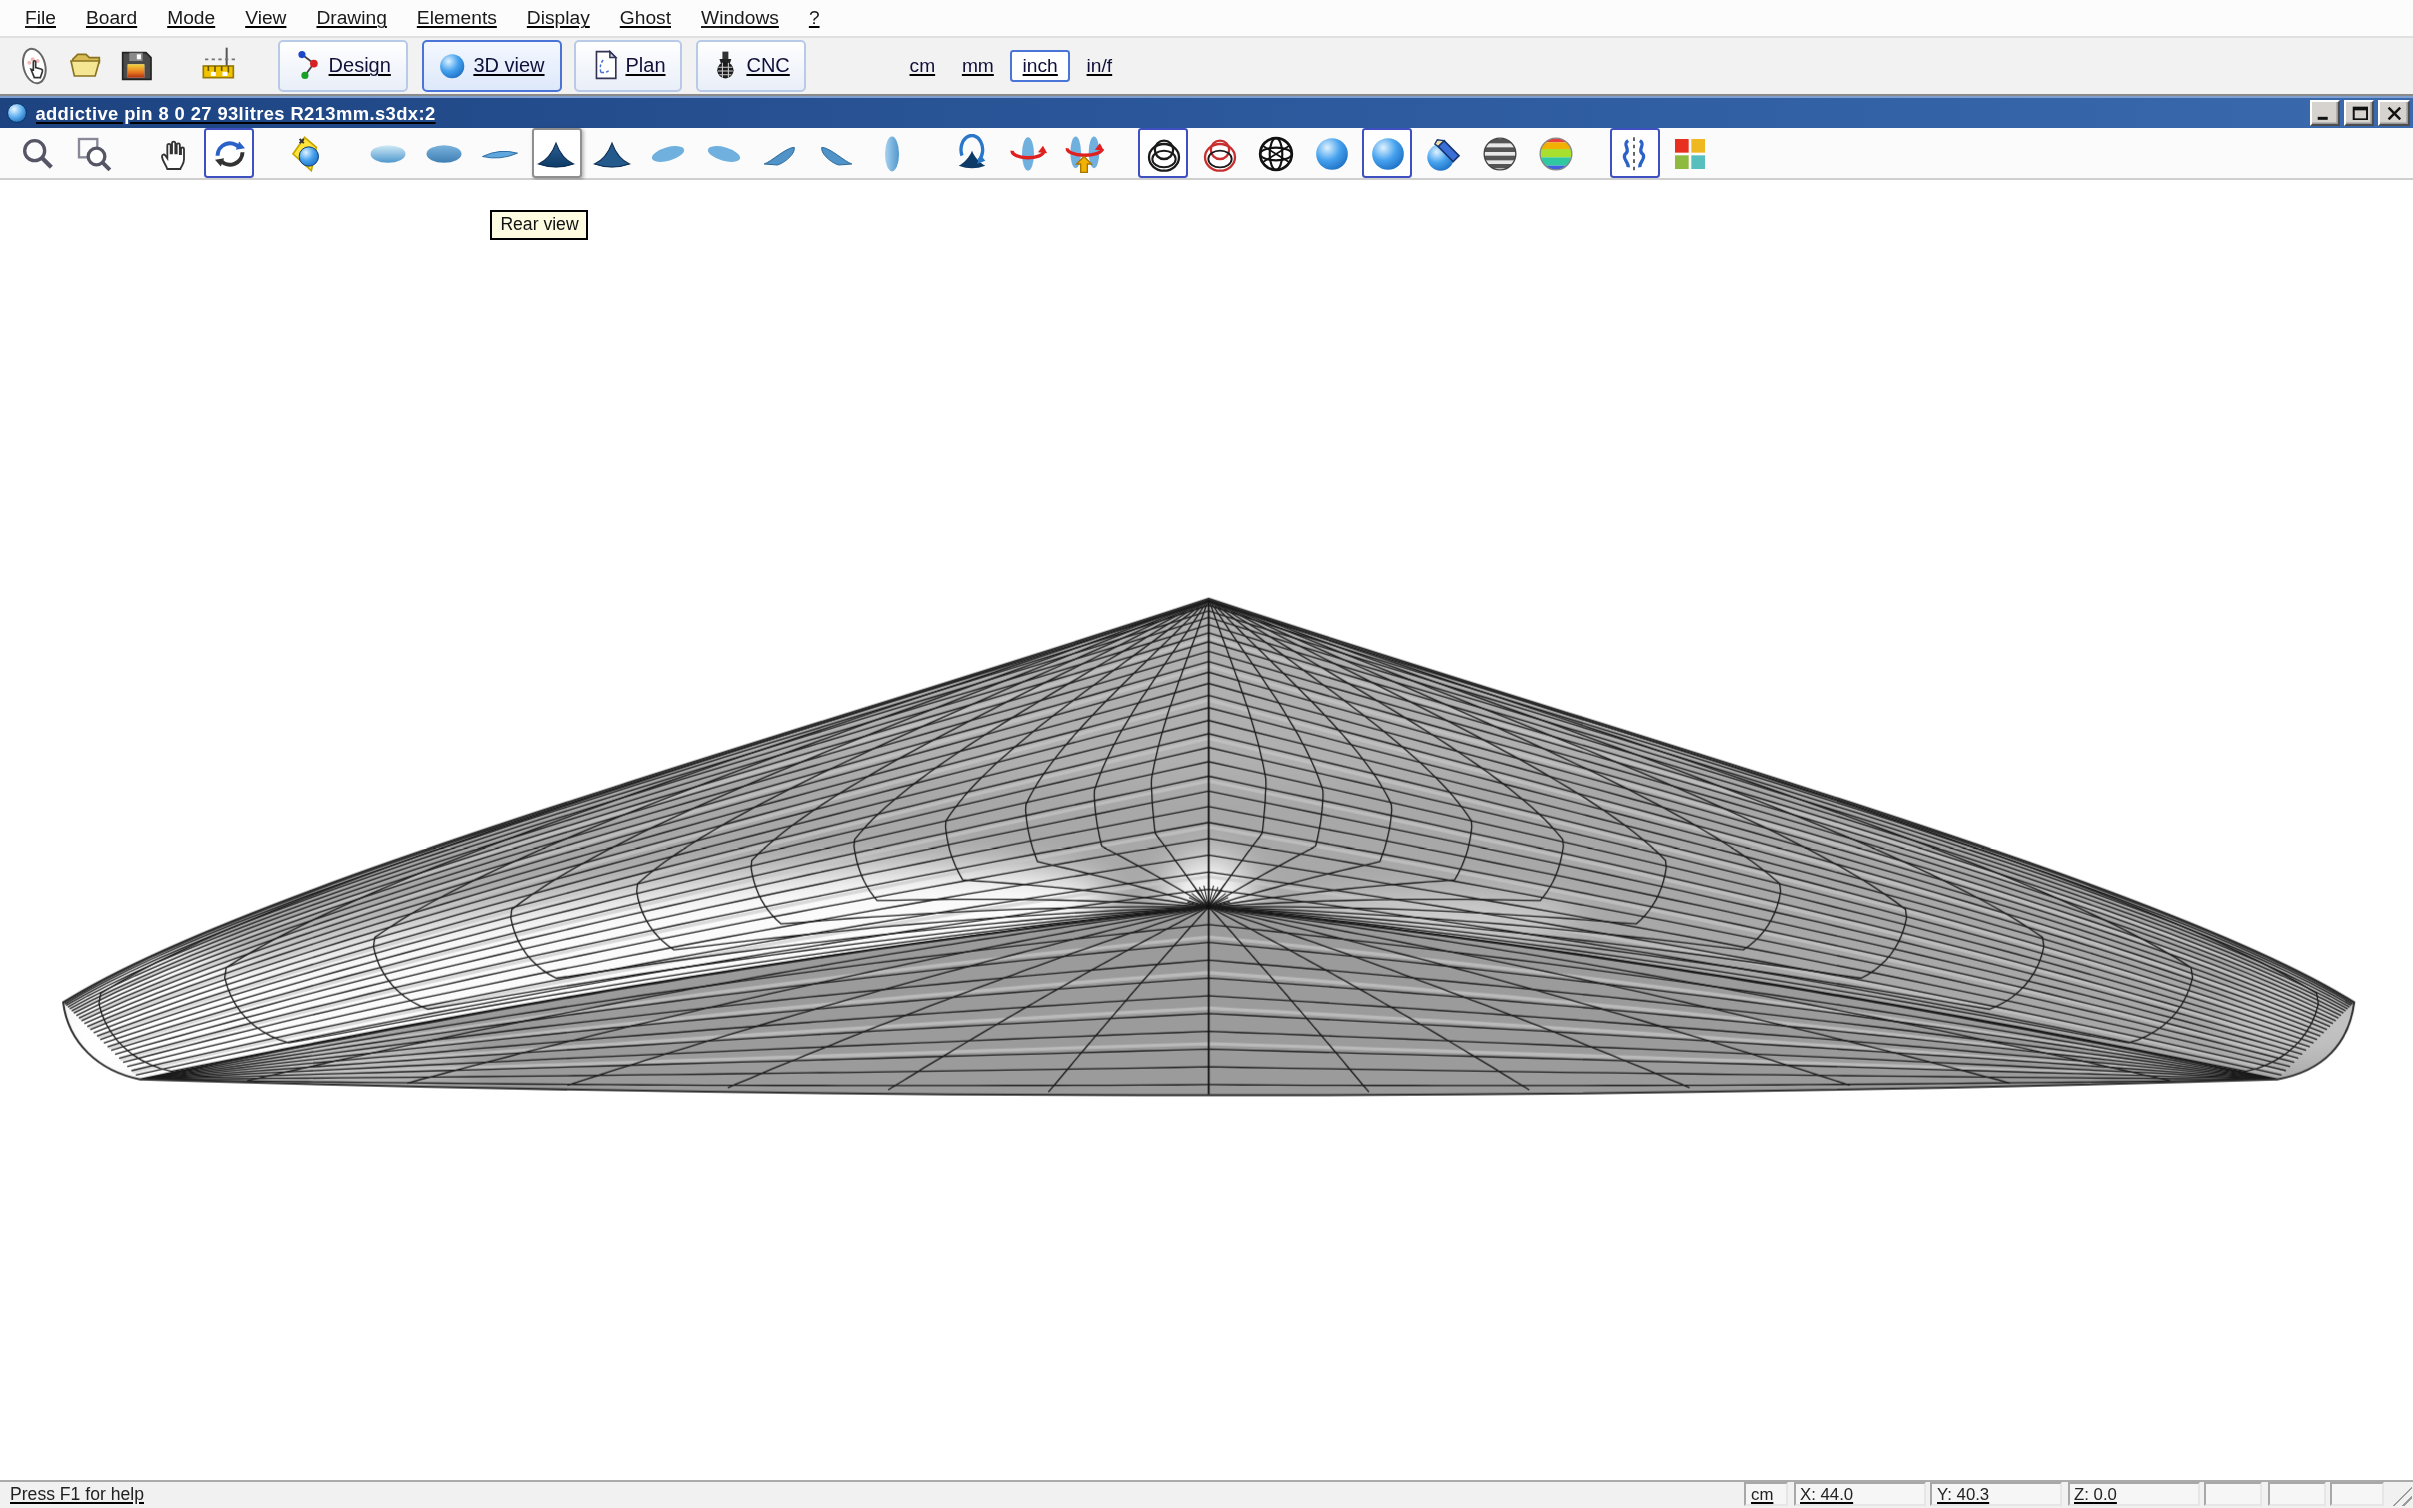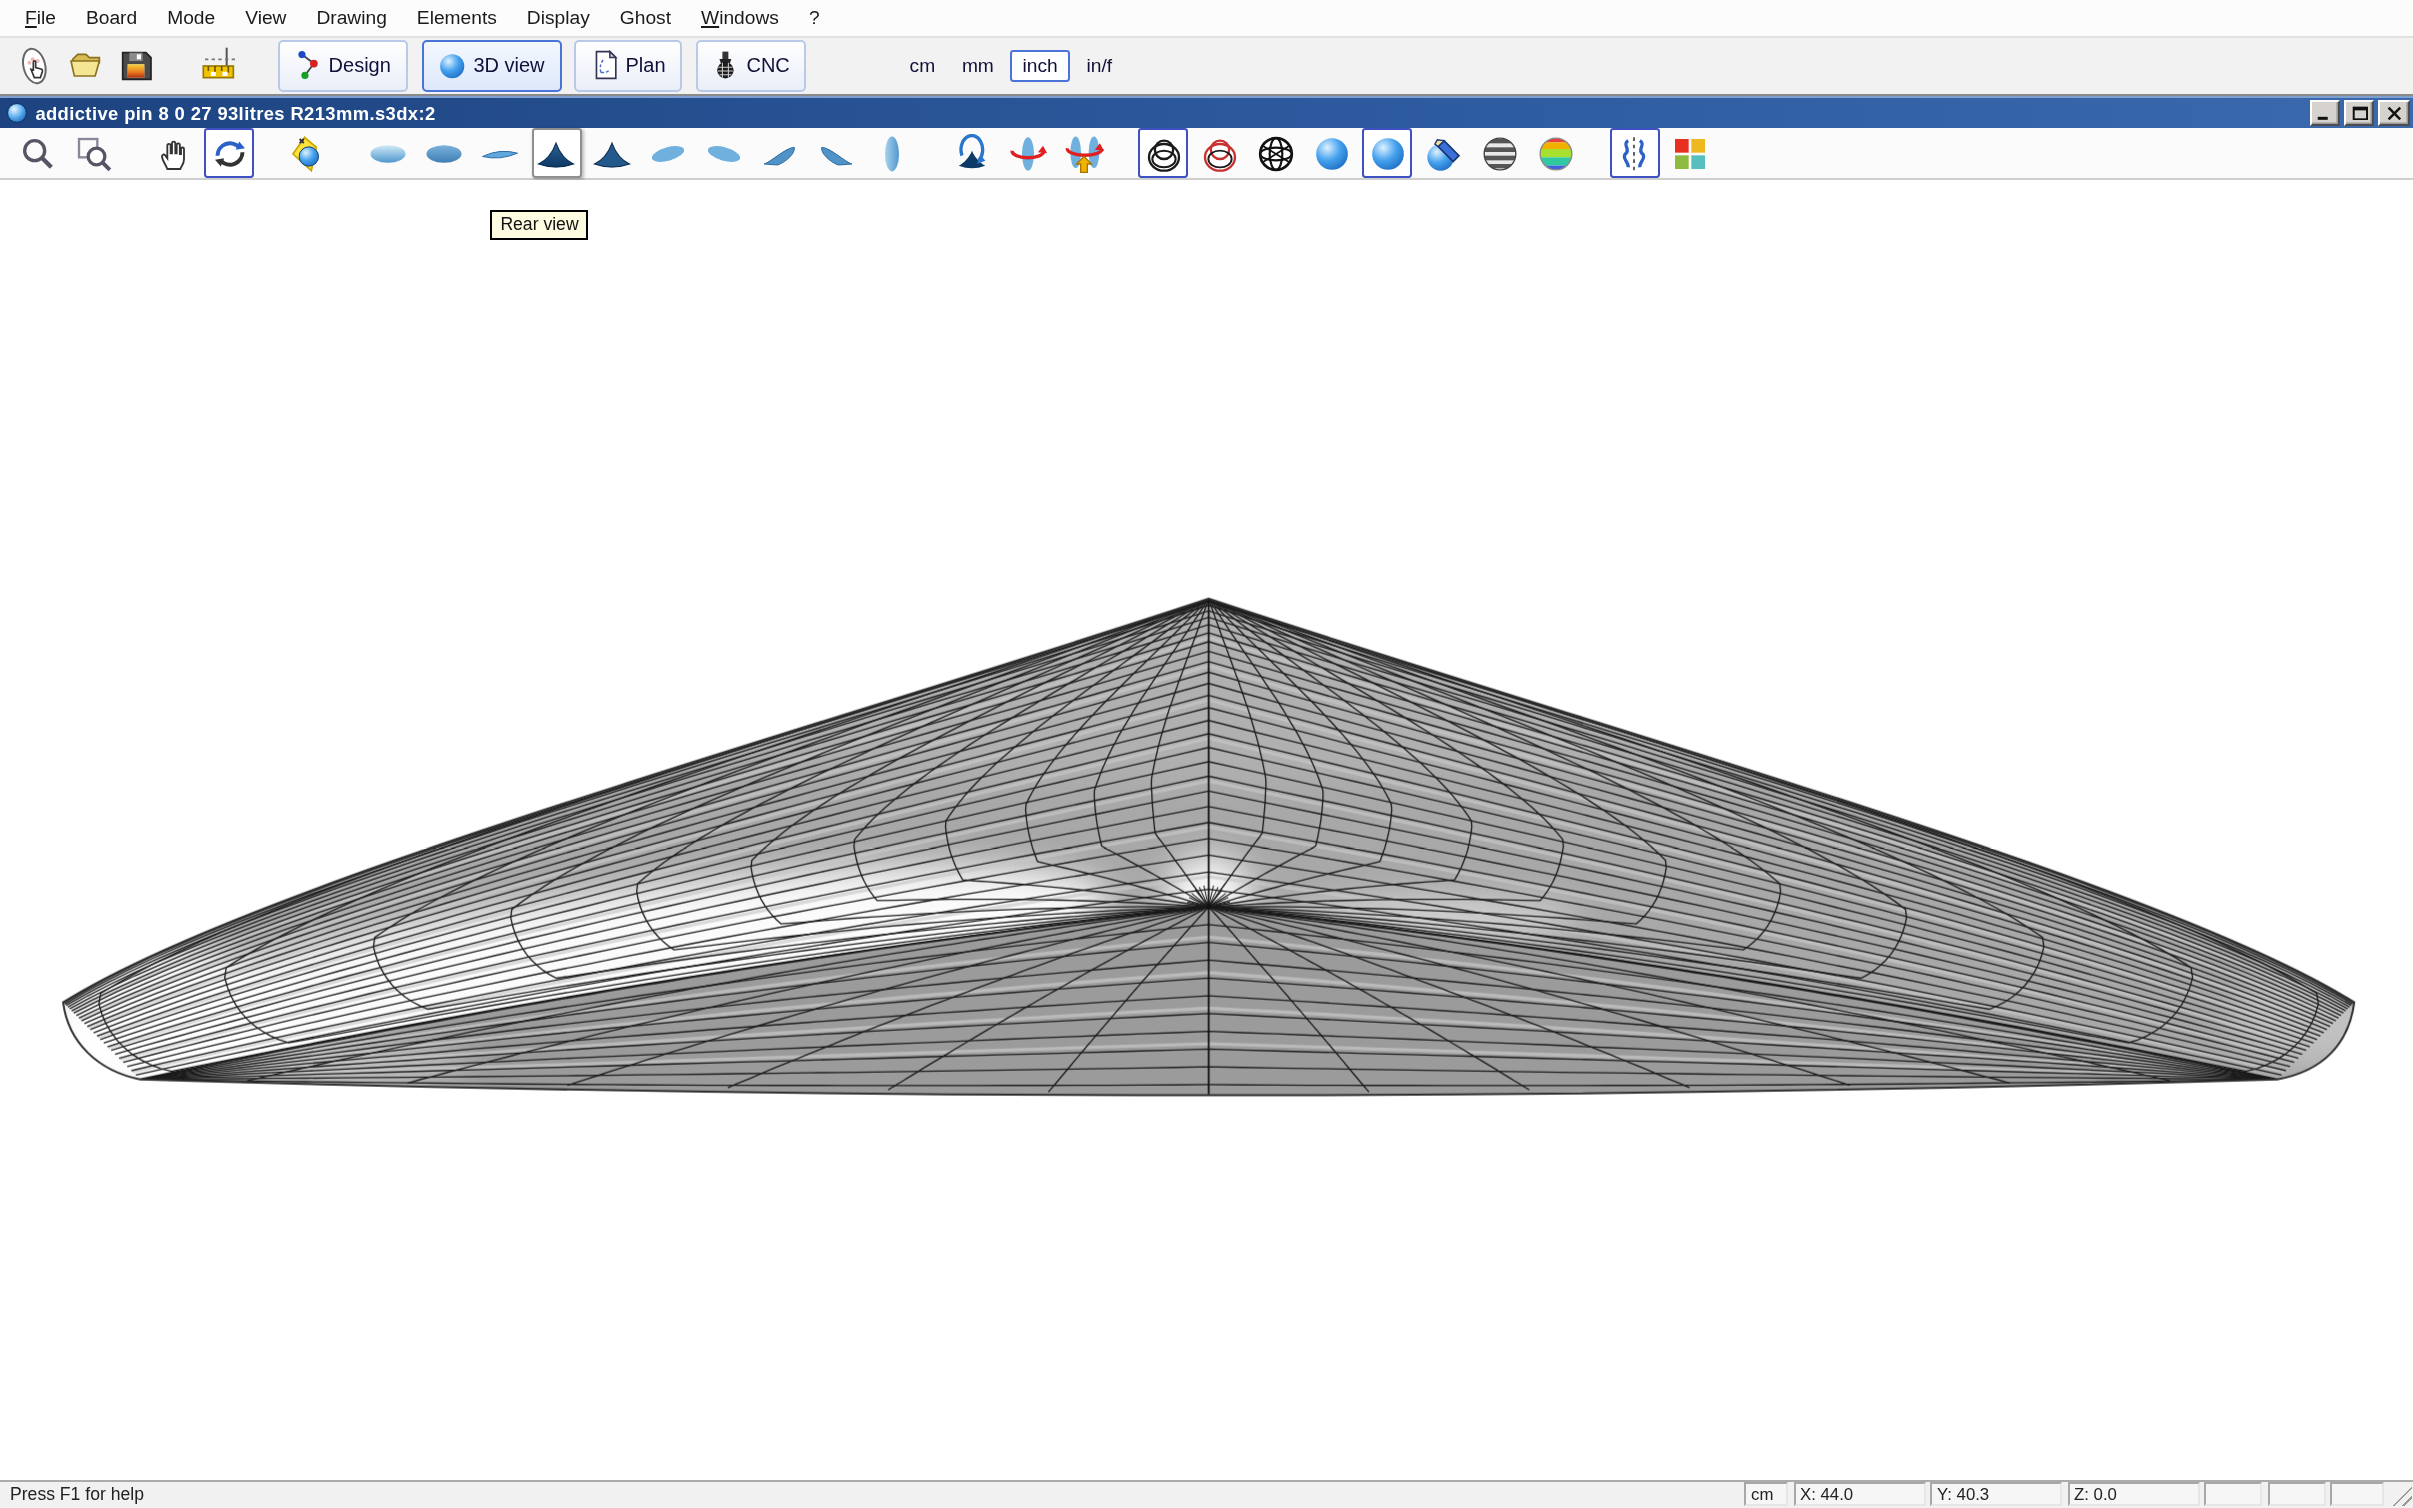--- a/index.html
+++ b/index.html
@@ -1,16 +1,16 @@
 <!DOCTYPE html>
 <html style="font-size:13.4px"><head>
 <meta charset="utf-8">
 <style>
   html,body{margin:0;padding:0;background:#888;}
-  .stage{width:2413px;height:1508px;overflow:hidden;background:#fff;}
+  .stage{width:2413px;height:1508px;overflow:hidden;background:#fff;text-decoration:underline;}
   .app{width:1207px;height:754px;transform:scale(2);transform-origin:0 0;
        display:flex;flex-direction:column;font-family:"Liberation Sans",sans-serif;
        -webkit-font-smoothing:antialiased;background:#fff;}
 
   
   .menubar{height:17.6px;background:#fcfcfc;border-bottom:0.8px solid #e0e0e0;
            display:flex;align-items:center;padding-left:5px;flex:0 0 auto;}
   .menu-item{font-size:9.6px;color:#1a1a1a;padding:1.7px 7.5px;display:inline-block;cursor:default;}
   .menu-item.u-first::first-letter{text-decoration:underline;}
 

